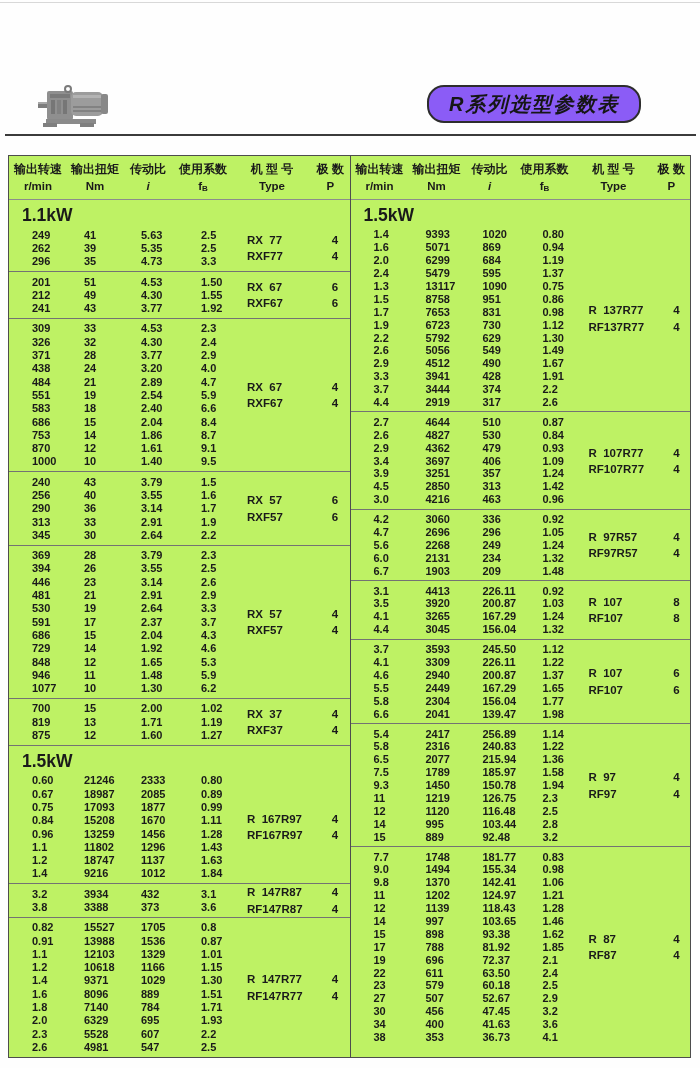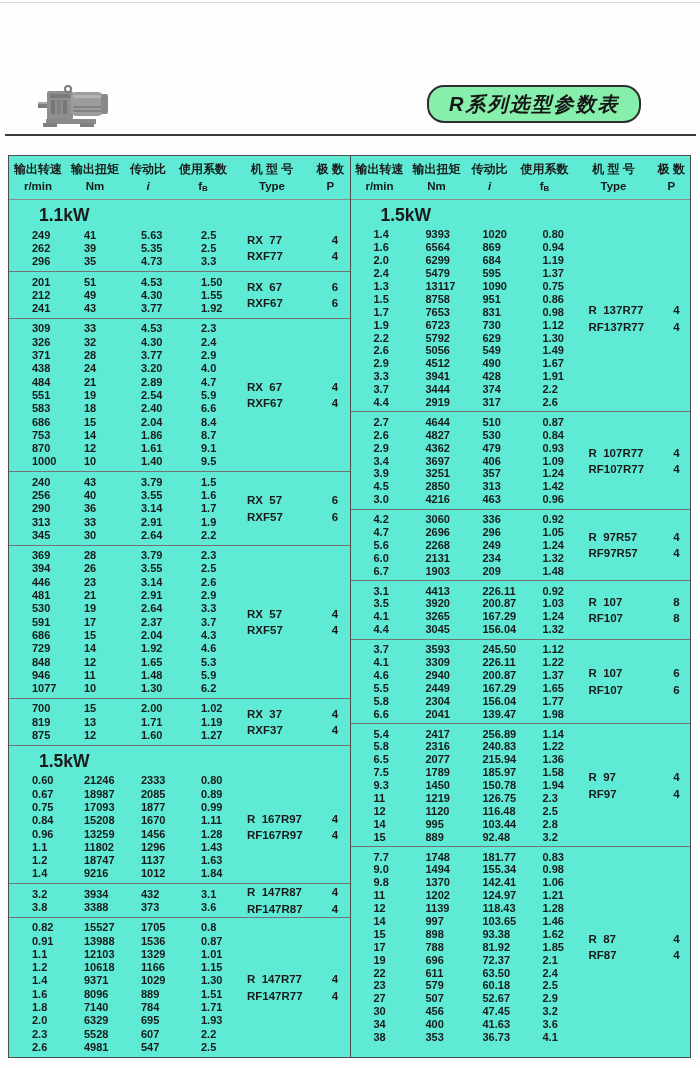--- a/index.html
+++ b/index.html
@@ -12,55 +12,55 @@
   .scan-edge { position:absolute; left:0; top:2px; width:700px; height:1px; background:#d8d8d8; }
 
   
   .motor { position:absolute; left:38px; top:82px; width:78px; height:48px; }
 
   
   .badge {
     position:absolute; left:427px; top:85px; height:26px;
     border:2px solid #2d2d2d; border-radius:17px;
     padding:4px 20px 4px 20px; display:flex; align-items:center;
-    background:#86efac;
+    background:#8b5cf6;
   }
   .badge span {
     font-size:20px; font-weight:bold; font-style:italic; letter-spacing:2px;
     color:#161616; white-space:nowrap;
   }
 
   .top-rule { position:absolute; left:5px; top:134px; width:691px; height:2px; background:#3b3b3b; }
 
   
   .param-table {
     position:absolute; left:8px; top:155px; width:683px; height:903px;
     border:1.5px solid #4d4d4d; box-sizing:border-box;
-    display:flex; background:#5eead4; overflow:hidden;
+    display:flex; background:#bef264; overflow:hidden;
   }
   .half { width:50%; box-sizing:border-box; --rh:13.3px; }
   .half.right { border-left:1.5px solid #4d4d4d; --rh:12.9px; }
 
   .half-header {
     height:44px; box-sizing:border-box; border-bottom:1.2px solid #8c8c8c;
     display:grid; grid-template-columns:58px 56px 50px 60px 78px 1fr;
     padding-top:5px;
   }
   .hcol { text-align:center; }
   .hcol .cn { font-size:12px; font-weight:bold; letter-spacing:0; white-space:nowrap; }
   .hcol .unit { font-size:11.5px; font-weight:bold; margin-top:2px; }
   .unit-i { font-style:italic; }
   .sub { font-size:8px; vertical-align:-1px; }
 
   .blocks {}
   .block { position:relative; padding:3px 0; }
   .block + .block { border-top:1px solid #737373; }
 
   .power-heading {
-    font-size:17.5px; font-weight:bold; margin:2px 0 2px 30px; letter-spacing:0;
+    font-size:17.5px; font-weight:bold; margin:2px 0 2px 13px; letter-spacing:0;
   }
   .rows-wrap { position:relative; }
   .prow { height:var(--rh); display:flex; align-items:center; font-size:11px; font-weight:bold; }
   .prow .c1 { margin-left:23px; width:52px; }
   .prow .c2 { width:57px; }
   .prow .c3 { width:60px; }
   .prow .c4 { width:46px; }
 
   .overlay {
     position:absolute; left:238px; top:50%; transform:translateY(-50%);
@@ -636,21 +636,21 @@
           <div class="power-heading">1.5kW</div>
           <div class="rows-wrap">
             <div class="prow">
               <span class="c1">1.4</span>
               <span class="c2">9393</span>
               <span class="c3">1020</span>
               <span class="c4">0.80</span>
             </div>
             <div class="prow">
               <span class="c1">1.6</span>
-              <span class="c2">6564</span>
+              <span class="c2">5071</span>
               <span class="c3">869</span>
               <span class="c4">0.94</span>
             </div>
             <div class="prow">
               <span class="c1">2.0</span>
               <span class="c2">6299</span>
               <span class="c3">684</span>
               <span class="c4">1.19</span>
             </div>
             <div class="prow">

